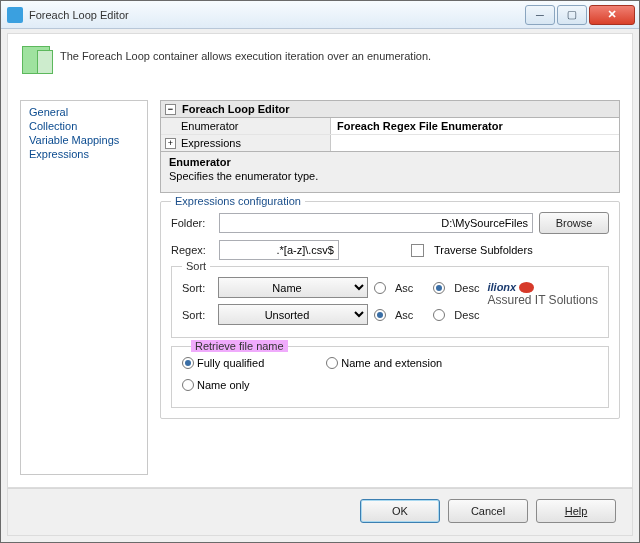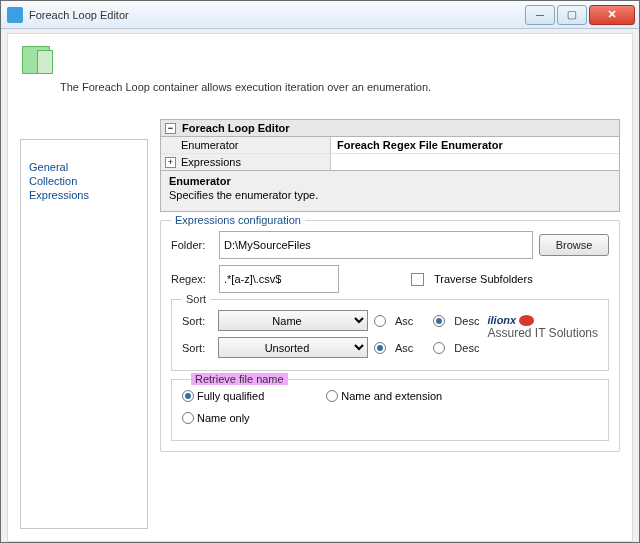--- a/index.html
+++ b/index.html
@@ -7,42 +7,42 @@
   .window { width: 640px; height: 543px; border: 1px solid #6a6a6a; display: flex; flex-direction: column; background: #f0f0f0; }
   .titlebar { height: 28px; background: linear-gradient(#f7fbfe, #e0ecf7); display: flex; align-items: center; border-bottom: 1px solid #b8c7d8; }
   .titlebar-icon { width: 16px; height: 16px; margin: 0 6px; background: #3aa0e0; border-radius: 2px; }
   .titlebar-title { flex: 1; color: #333; }
   .win-btns { display: flex; height: 20px; margin-right: 4px; }
   .win-btn { width: 30px; height: 20px; border: 1px solid #8aa5bf; border-radius: 3px; margin-left: 2px; background: linear-gradient(#f0f6fb,#d7e6f3); display:flex; align-items:center; justify-content:center; color:#3a4c5e; }
   .win-btn.close { width: 46px; background: linear-gradient(#f08073,#d9402a); border-color:#a53222; color:#fff; font-weight:bold; }
   .header-strip { display:flex; align-items:flex-start; padding: 12px 14px 16px 14px; border-bottom: 1px solid #d8d8d8; background:#fff; margin: 4px 6px 0 6px; border:1px solid #dcdcdc; border-bottom:none; }
   .header-icon { width:28px; height:28px; margin-right:10px; background:#9fe29f; border:1px solid #5cb85c; position:relative; }
   .header-icon::after { content:''; position:absolute; left:14px; top:3px; width:14px; height:22px; background:#cdeccd; border:1px solid #5cb85c; }
-  .header-text { color:#333; padding-top:4px;margin-top:31px; }
+  .header-text { color:#333; padding-top:4px; }
   .body { flex:1; display:flex; margin: 0 6px 0 6px; background:#fff; border:1px solid #dcdcdc; border-top:none; padding:10px 12px 12px 12px; gap:12px; overflow:hidden; }
-  .nav { width:128px; border:1px solid #c8c8c8; background:#fff; padding:20px 0;margin-top:20px; }
+  .nav { width:128px; border:1px solid #c8c8c8; background:#fff; padding:4px 0; }
   .nav-item { padding:1px 8px; color:#0b4b8f; cursor:default; }
   .nav-item.active { background:#fff; }
   .right { flex:1; display:flex; flex-direction:column; gap:6px; min-width:0; }
   .propgrid { border:1px solid #b4b4b4; }
   .propgrid-header { background:#e7e7e7; display:flex; align-items:center; padding:2px 4px; font-weight:bold; border-bottom:1px solid #b4b4b4; }
   .tree-toggle { width:11px; height:11px; border:1px solid #888; margin-right:6px; display:flex; align-items:center; justify-content:center; font-size:9px; line-height:1; background:#fff; }
   .propgrid-row { display:flex; border-bottom:1px solid #e4e4e4; }
   .propgrid-row:last-child { border-bottom:none; }
   .prop-label { width:170px; padding:2px 4px 2px 20px; background:#efefef; border-right:1px solid #c8c8c8; display:flex; align-items:center; }
   .prop-label .tree-toggle { margin-left:-16px; margin-right:5px; }
   .prop-value { flex:1; padding:2px 6px; font-weight:bold; background:#fff; }
   .prop-desc { border:1px solid #b4b4b4; border-top:none; background:#efefef; padding:4px 8px 10px 8px; }
   .prop-desc-title { font-weight:bold; margin-bottom:2px; }
   .fieldset { border:1px solid #d0d0d0; border-radius:2px; padding:8px 10px 10px 10px; margin-top:2px; }
   .fieldset-legend { position:relative; top:-15px; background:#fff; padding:0 4px; color:#1a4e8a; display:inline-block; }
   .fieldset-inner { margin-top:-10px; }
   .row { display:flex; align-items:center; gap:6px; margin-bottom:6px; }
   .lbl { width:42px; color:#222; }
-  input[type=text] { border:1px solid #abadb3; padding:2px 4px; height:28px; background:#fff; }
+  input[type=text] { border:1px solid #abadb3; padding:2px 4px; height:20px; background:#fff;text-align:right; }
   .folder-input { flex:1; }
   .regex-input { width:120px; }
   .btn { min-width:70px; height:22px; border:1px solid #8a8a8a; border-radius:3px; background:linear-gradient(#fafafa,#e3e3e3); display:flex; align-items:center; justify-content:center; color:#222; }
   .checkbox { width:13px; height:13px; border:1px solid #888; background:#fff; margin-right:4px; display:inline-block; vertical-align:middle; }
   .sort-fs { border:1px solid #d0d0d0; padding:8px 10px 6px 10px; margin-top:2px; }
   .sort-legend { position:relative; top:-15px; background:#fff; padding:0 4px; color:#333; }
   .sort-inner { margin-top:-10px; position:relative; }
   select { height:21px; border:1px solid #8a8a8a; background:linear-gradient(#fafafa,#e6e6e6); width:150px; padding:1px 2px;text-align:center; }
   .radio { width:12px; height:12px; border:1px solid #777; border-radius:50%; background:#fff; display:inline-flex; align-items:center; justify-content:center; margin-right:3px; vertical-align:middle; }
   .radio.checked::after { content:''; width:6px; height:6px; background:#3a6ea5; border-radius:50%; }
@@ -77,20 +77,21 @@
 
   <div class="header-strip">
     <div class="header-icon"></div>
     <div class="header-text">The Foreach Loop container allows execution iteration over an enumeration.</div>
   </div>
 
   <div class="body">
     <div class="nav">
       <div class="nav-item">General</div>
       <div class="nav-item active">Collection</div>
+      <div class="nav-item">Variable Mappings</div>
       <div class="nav-item">Expressions</div>
     </div>
 
     <div class="right">
       <div>
         <div class="propgrid">
           <div class="propgrid-header">
             <span class="tree-toggle">−</span>
             <span>Foreach Loop Editor</span>
           </div>
@@ -176,13 +177,20 @@
                   <span>Name only</span>
                 </div>
               </div>
             </div>
           </div>
         </div>
       </div>
     </div>
   </div>
 
+  <div class="footer">
+    <div class="btn default">OK</div>
+    <div class="btn">Cancel</div>
+    <div class="btn">
+        <span class="underline">Help</span>
+      </div>
+  </div>
 </div>
 
 </body></html>

